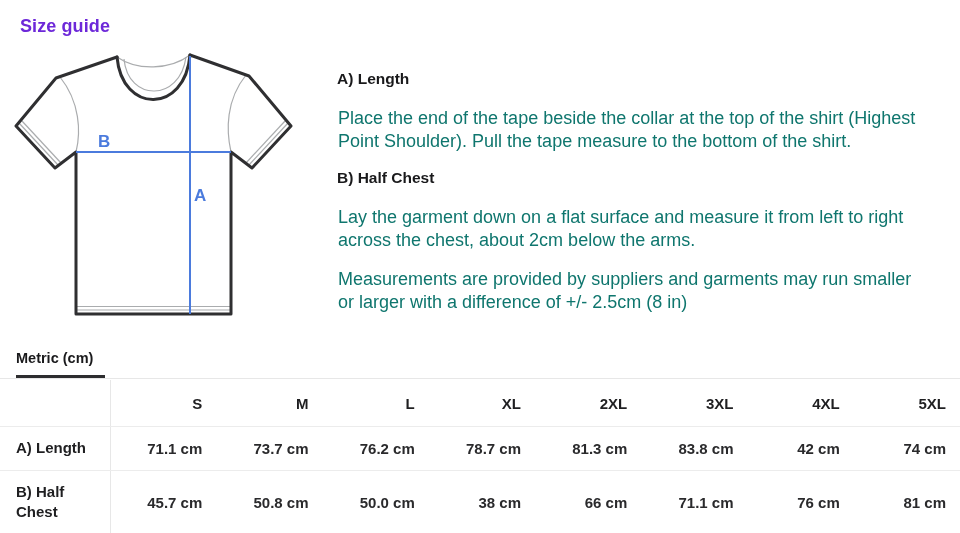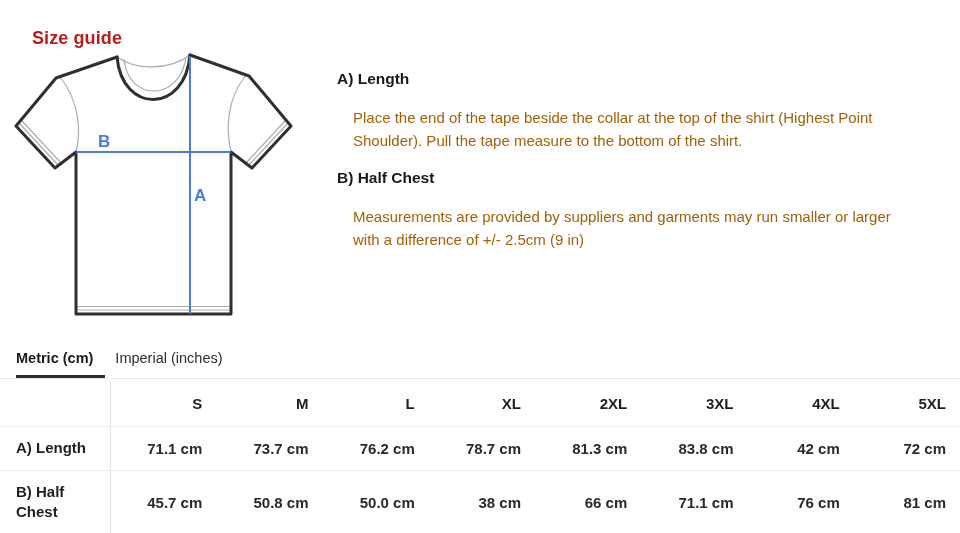--- a/index.html
+++ b/index.html
@@ -3,29 +3,29 @@
 <meta charset="utf-8">
 <style>
   html,body { margin:0; padding:0; }
   body {
     width:960px; height:533px; background:#ffffff; overflow:hidden;
     font-family:"Liberation Sans", sans-serif; color:#1d1d1f; position:relative;
   }
   .stage { position:absolute; inset:0; }
 
   .page-title {
-    position:absolute; top:12px; left:16px; margin:16px;
-    font-size:18px; font-weight:700; color:#b91c1c; letter-spacing:.1px;
+    position:absolute; top:12px; left:16px; margin:4px;
+    font-size:18px; font-weight:700; color:#6d28d9; letter-spacing:.1px;
   }
 
   .figure { position:absolute; top:40px; left:0; width:320px; height:294px; }
 
   .info { position:absolute; top:70px; left:337px; width:596px; }
   .info h2 { margin:0 0 19px; font-size:15.5px; font-weight:700; color:#19191b; }
-  .info p  { margin:0 16px 17px; font-size:15px; line-height:22.5px; color:#a16207; }
+  .info p  { margin:0 1px 17px; font-size:18px; line-height:22.5px; color:#0f766e; }
 
   .tabs {
     position:absolute; top:348px; left:0; width:960px; box-sizing:border-box;
     display:flex; gap:10px; padding-left:16px;
     border-bottom:1px solid #e7e7e7;
     text-align:right;
   }
   .tab {
     font-size:14.5px; color:#2c2c2e; cursor:pointer;
     padding:2px 12px 9px 0; border-bottom:3px solid transparent;
@@ -85,26 +85,26 @@
       </g>
       <text x="98" y="107" font-family="Liberation Sans, sans-serif" font-size="17" font-weight="700" fill="#4b7bdd">B</text>
       <text x="194" y="161" font-family="Liberation Sans, sans-serif" font-size="17" font-weight="700" fill="#4b7bdd">A</text>
     </svg>
   </div>
 
   <div class="info">
     <h2>A) Length</h2>
     <p>Place the end of the tape beside the collar at the top of the shirt (Highest Point Shoulder). Pull the tape measure to the bottom of the shirt.</p>
     <h2>B) Half Chest</h2>
-    <p>Measurements are provided by suppliers and garments may run smaller or larger with a difference of +/- 2.5cm (9 in)</p>
+    <p>Lay the garment down on a flat surface and measure it from left to right across the chest, about 2cm below the arms.</p>
+    <p>Measurements are provided by suppliers and garments may run smaller or larger with a difference of +/- 2.5cm (8 in)</p>
   </div>
 
   <div class="tabs">
     <div class="tab active">Metric (cm)</div>
-    <div class="tab">Imperial (inches)</div>
   </div>
 
   <table class="size-table">
     <colgroup>
         <col class="label-col">
         <col span="8">
       </colgroup>
     <thead>
       <tr>
         <th class="label-cell"></th>
@@ -121,21 +121,21 @@
     <tbody>
       <tr>
         <td class="label-cell">A) Length</td>
         <td>71.1 cm</td>
         <td>73.7 cm</td>
         <td>76.2 cm</td>
         <td>78.7 cm</td>
         <td>81.3 cm</td>
         <td>83.8 cm</td>
         <td>42 cm</td>
-        <td>72 cm</td>
+        <td>74 cm</td>
       </tr>
       <tr>
         <td class="label-cell">B) Half Chest</td>
         <td>45.7 cm</td>
         <td>50.8 cm</td>
         <td>50.0 cm</td>
         <td>38 cm</td>
         <td>66 cm</td>
         <td>71.1 cm</td>
         <td>76 cm</td>

